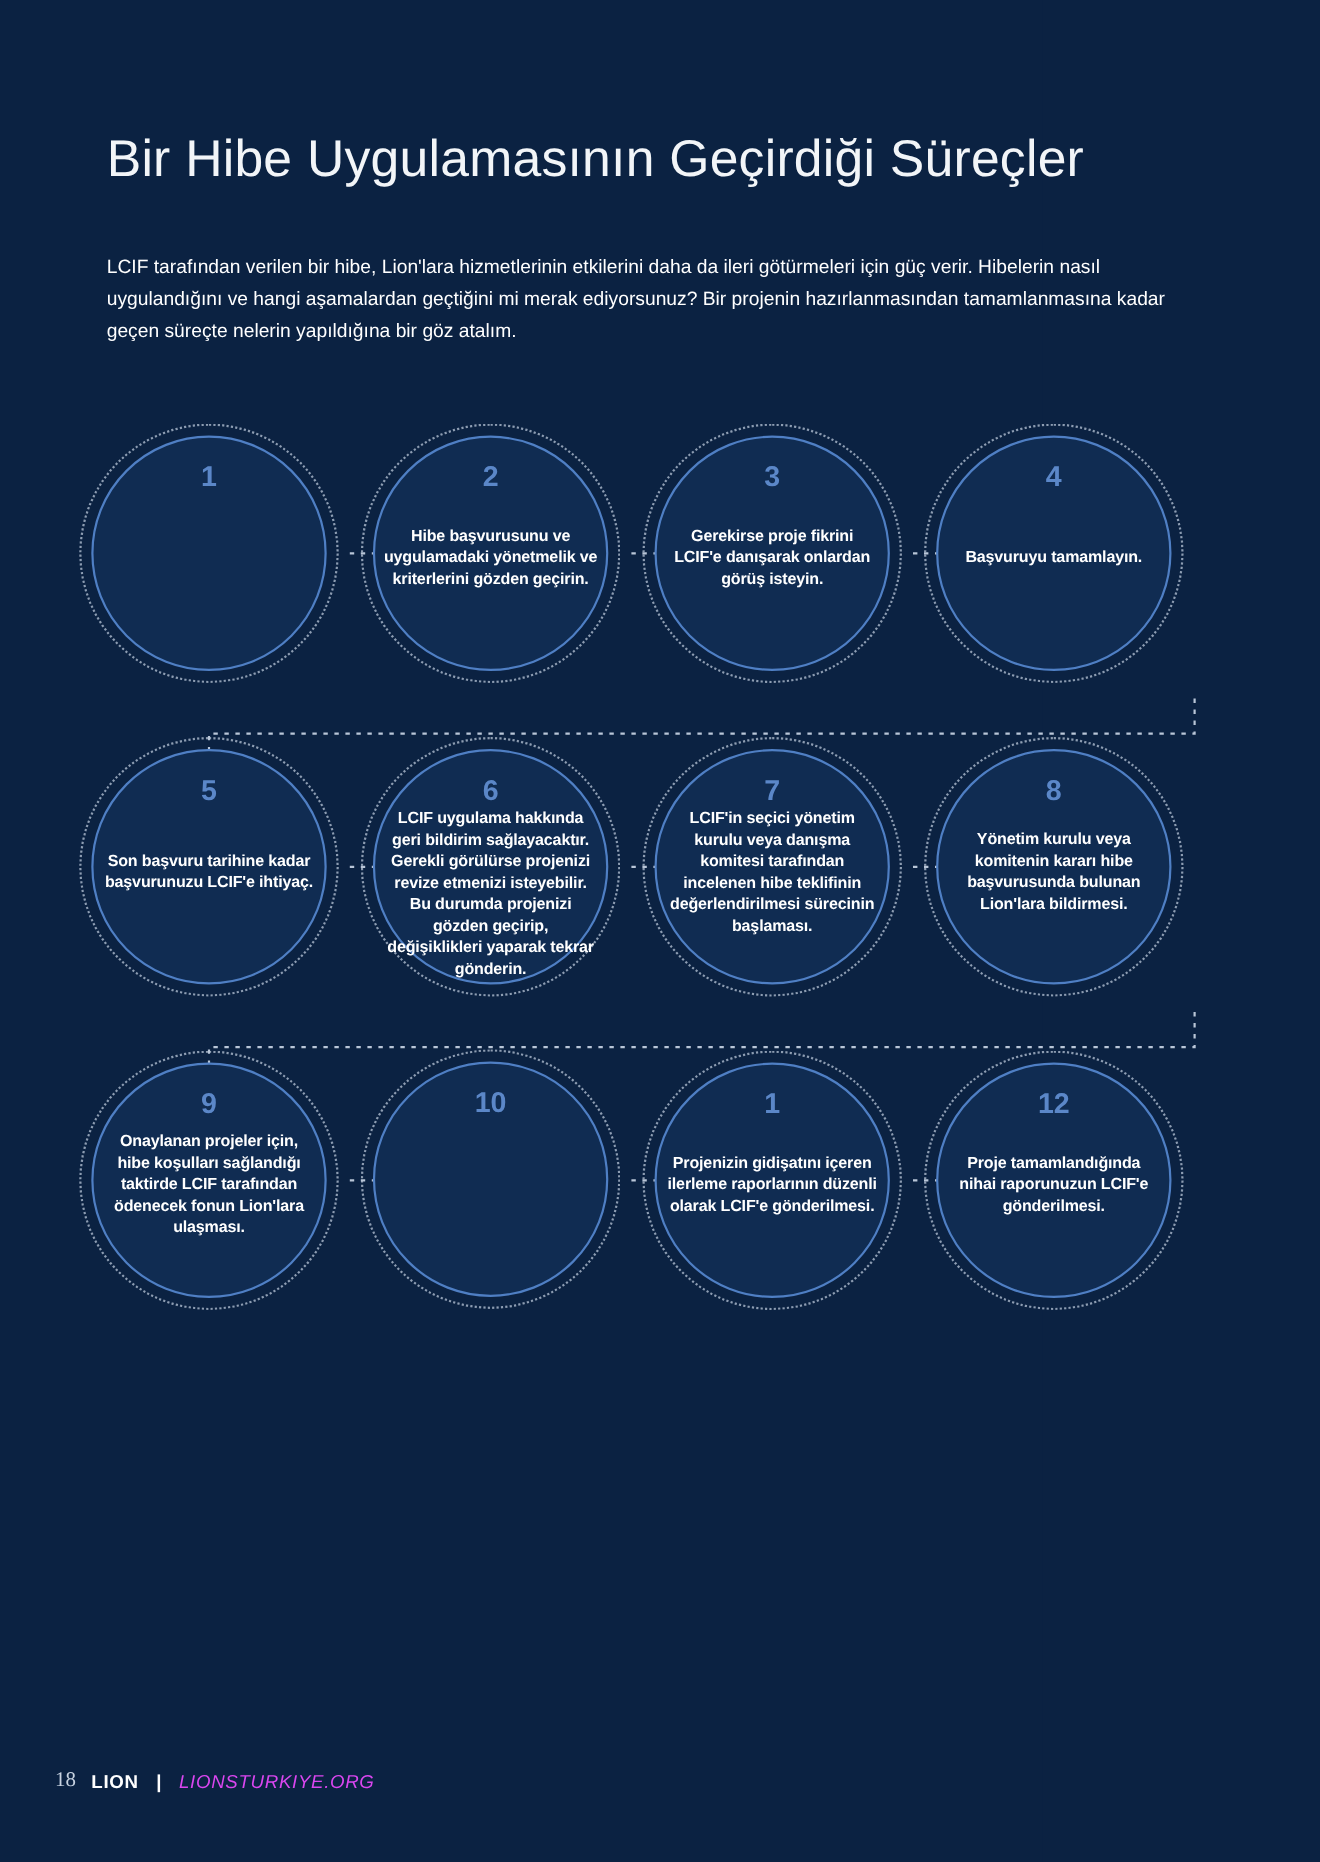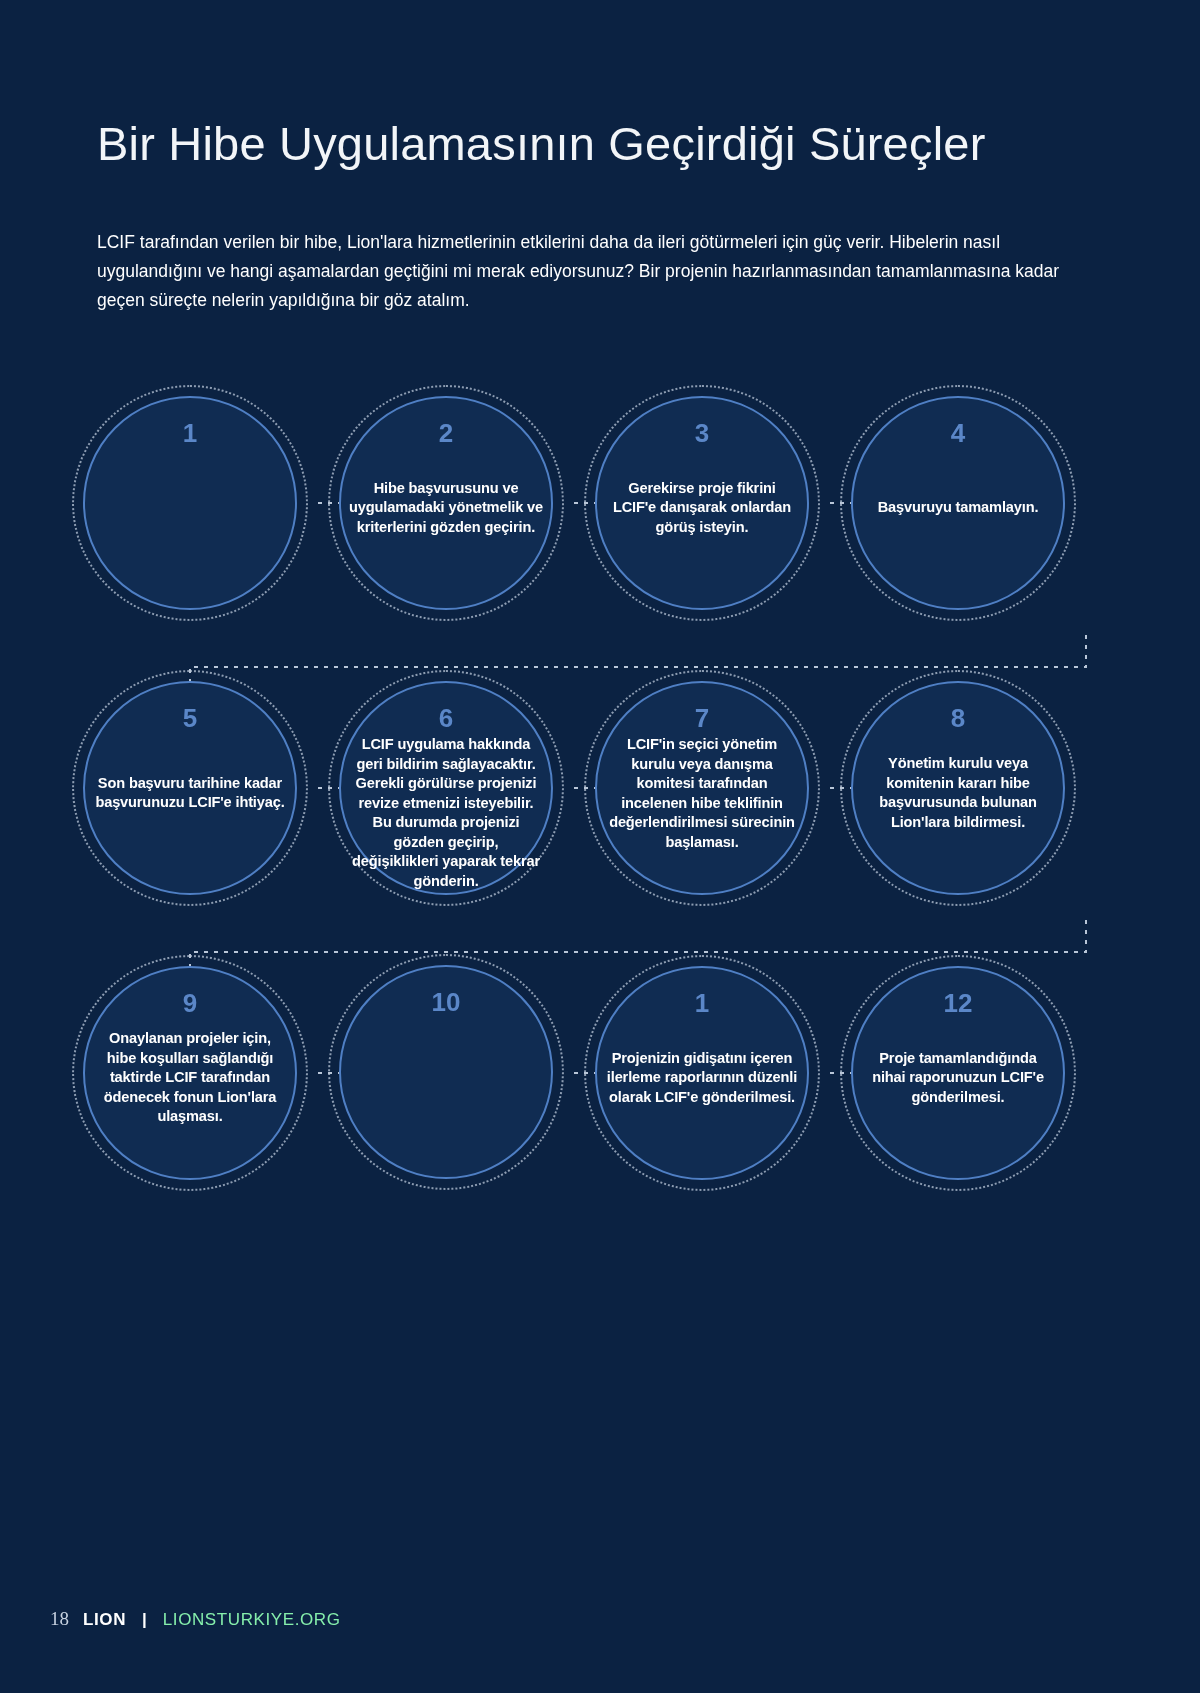--- a/index.html
+++ b/index.html
@@ -143,22 +143,23 @@
   }
   .footer-sep {
     font-size: 17px;
     font-weight: 700;
     color: #ffffff;
     margin: 0 2px;
   }
   .footer-site {
     font-size: 17px;
     font-weight: 300;
-    color: #86efac;
+    color: #d946ef;
     letter-spacing: 0.6px;
+    font-style: italic;
   }
 </style>
 </head>
 <body>
 
 <div class="page">
 
   <h1 class="page-title">Bir Hibe Uygulamasının Geçirdiği Süreçler</h1>
 
   <p class="intro">LCIF tarafından verilen bir hibe, Lion'lara hizmetlerinin etkilerini daha da ileri götürmeleri için güç verir. Hibelerin nasıl uygulandığını ve hangi aşamalardan geçtiğini mi merak ediyorsunuz? Bir projenin hazırlanmasından tamamlanmasına kadar geçen süreçte nelerin yapıldığına bir göz atalım.</p>

